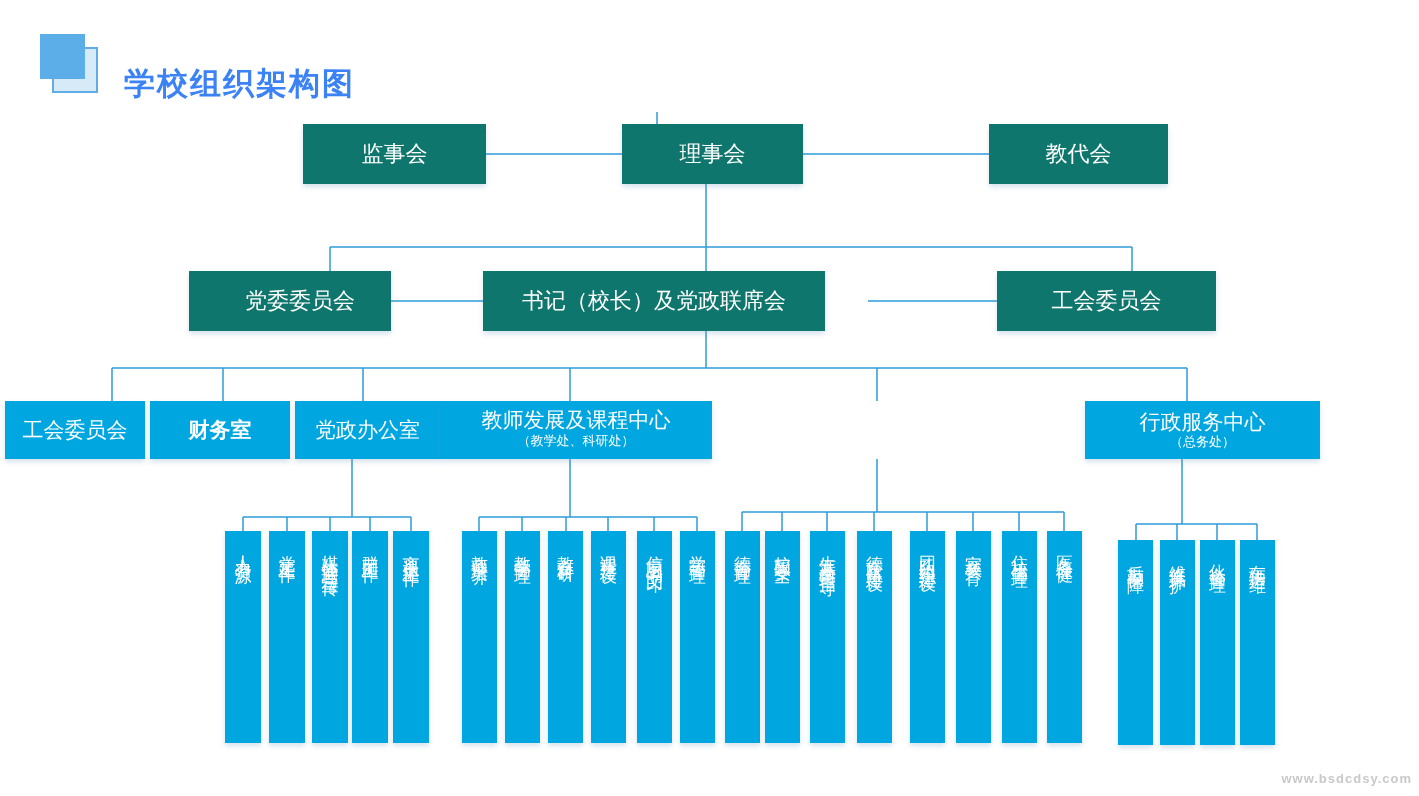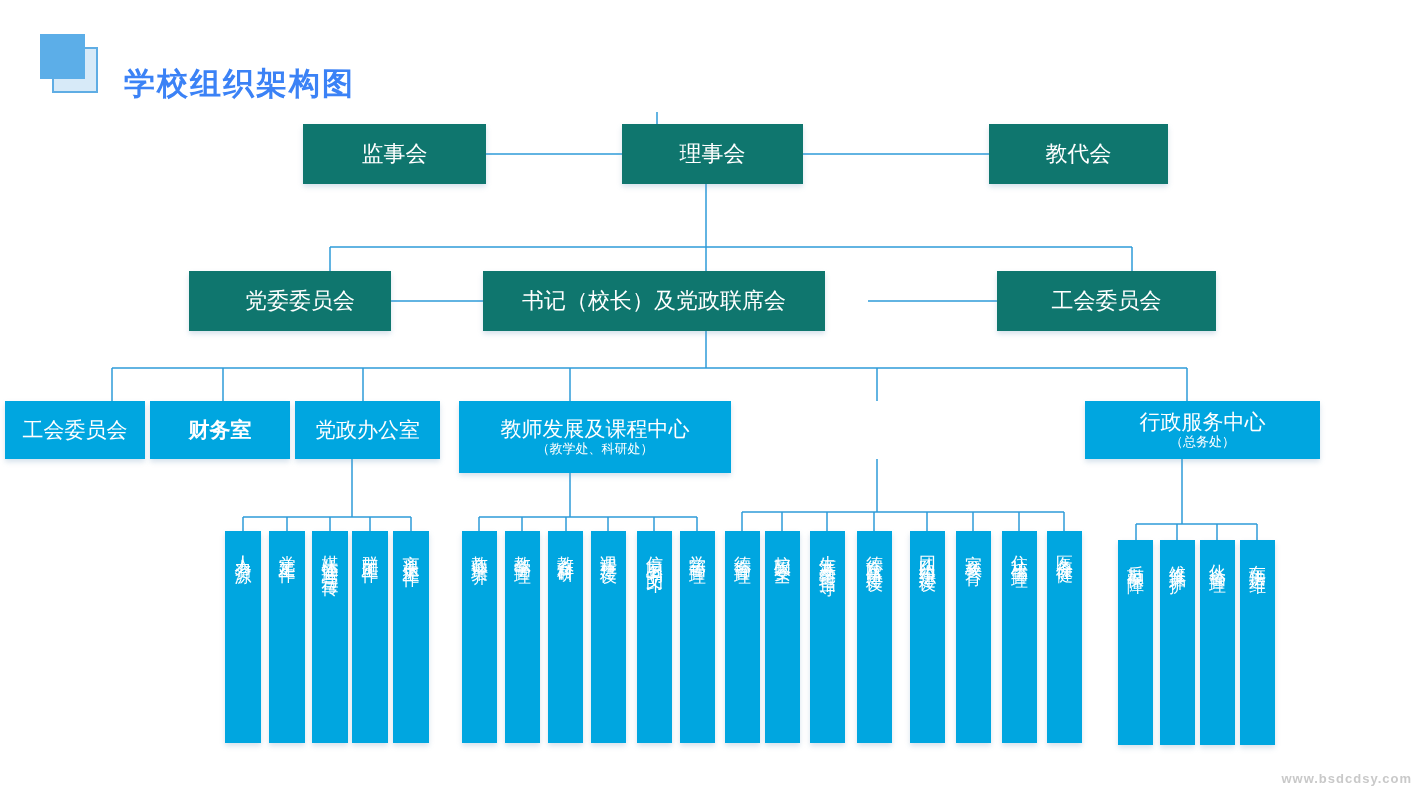--- a/index.html
+++ b/index.html
@@ -115,21 +115,21 @@
 
   <div class="box cyan" style="left:5px;top:401px;width:140px;height:58px;">
     <span class="main">工会委员会</span>
   </div>
   <div class="box cyan" style="left:150px;top:401px;width:140px;height:58px;font-weight:bold;">
     <span class="main">财务室</span>
   </div>
   <div class="box cyan" style="left:295px;top:401px;width:145px;height:58px;">
     <span class="main">党政办公室</span>
   </div>
-  <div class="box cyan" style="left:459px;top:401px;width:272px;height:72px;">
+  <div class="box cyan" style="left:440px;top:401px;width:272px;height:58px;font-family:Liberation Mono, monospace;">
     <span class="main">教师发展及课程中心</span>
     <span class="sub">（教学处、科研处）</span>
   </div>
   <div class="box cyan" style="left:1085px;top:401px;width:235px;height:58px;">
     <span class="main">行政服务中心</span>
     <span class="sub">（总务处）</span>
   </div>
 
   <div class="vbox" style="left:225px;top:531px;width:36px;height:212px;">
       <span>人力资源</span>

